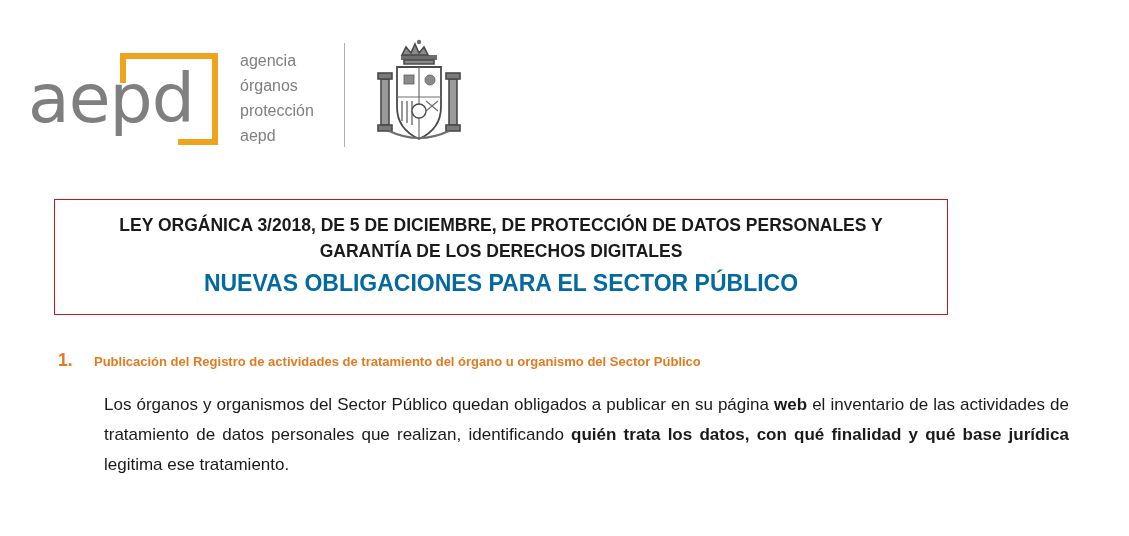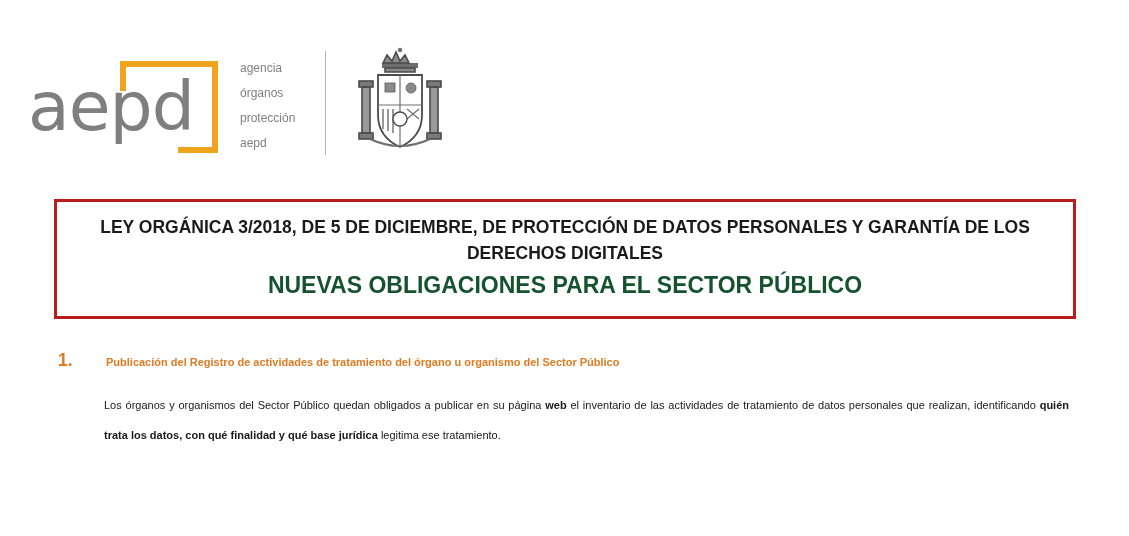--- a/index.html
+++ b/index.html
@@ -12,21 +12,21 @@
     height: 536px;
     font-family: "Liberation Sans", sans-serif;
     color: #231f20;
     overflow: hidden;
     position: relative;
   }
 
   
   .header {
     position: absolute;
-    top: 38px;
+    top: 30px;
     left: 28px;
     display: flex;
     align-items: center;
     height: 130px;
   }
   .logo-block {
     display: flex;
     align-items: center;
   }
   .aepd-mark {
@@ -74,21 +74,21 @@
     font-family: "DejaVu Sans", sans-serif;
     font-size: 68px;
     font-weight: 400;
     letter-spacing: -1px;
     color: #7f7f7f;
     line-height: 80px;
   }
   .agency-lines {
     margin-left: 2px;
     font-family: "Liberation Sans", sans-serif;
-    font-size: 12px;
+    font-size: 16px;
     line-height: 25px;
     color: #7f7f7f;
     padding-top: 6px;
   }
   .divider {
     width: 1px;
     height: 104px;
     background: #b0b0b0;
     margin: 0 26px 0 30px;
   }
@@ -97,37 +97,37 @@
     height: 112px;
     position: relative;
   }
   .coat svg { display: block; }
 
   
   .title-box {
     position: absolute;
     left: 54px;
     top: 199px;
-    width: 1022px;
+    width: 894px;
     box-sizing: border-box;
-    border: 3px solid #b91c1c;
+    border: 1px solid #b91c1c;
     padding: 12px 40px 14px 40px;
     text-align: center;
   }
   .title-line1 {
     font-size: 17.5px;
     font-weight: bold;
     line-height: 26px;
     color: #1a1a1a;
   }
   .title-line2 {
     font-size: 23px;
     font-weight: bold;
     line-height: 34px;
-    color: #14532d;
+    color: #0369a1;
     margin-top: 2px;
   }
 
   
   .section {
     position: absolute;
     left: 58px;
     top: 348px;
     width: 1020px;
   }
@@ -137,30 +137,29 @@
   .item-number {
     color: #e07b22;
     font-size: 17.5px;
     font-weight: bold;
     width: 36px;
     flex: 0 0 36px;
     padding-top: 2px;
   }
   .item-heading {
     color: #e07b22;
-    font-size: 11px;
+    font-size: 13px;
     font-weight: bold;
     line-height: 28px;
     flex: 1;
-    margin-left: 12px;
   }
   .body-text {
     margin-left: 46px;
     margin-top: 14px;
-    font-size: 11px;
+    font-size: 17px;
     line-height: 30px;
     text-align: justify;
     color: #1a1a1a;
     width: 965px;
   }
   .body-text b { font-weight: bold; }
 </style>
 </head>
 <body>
 

